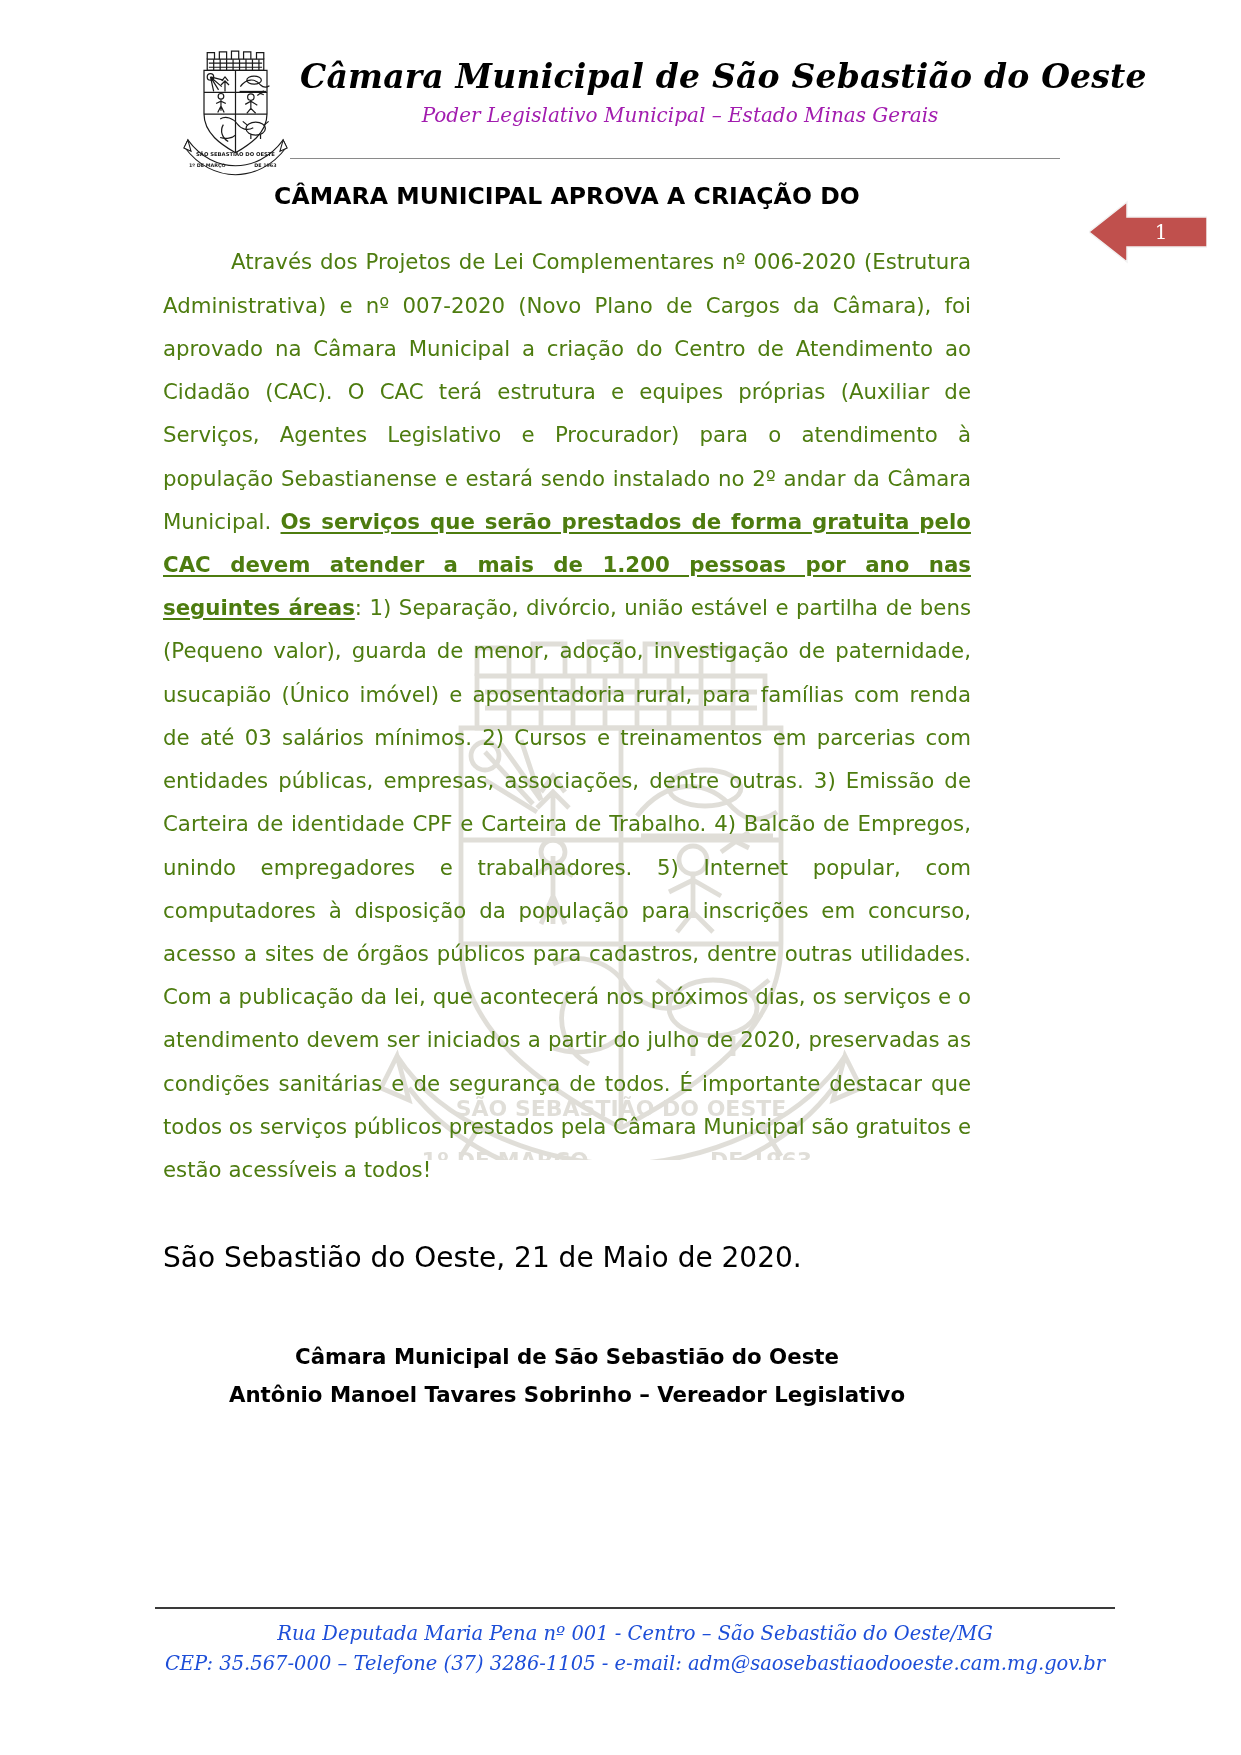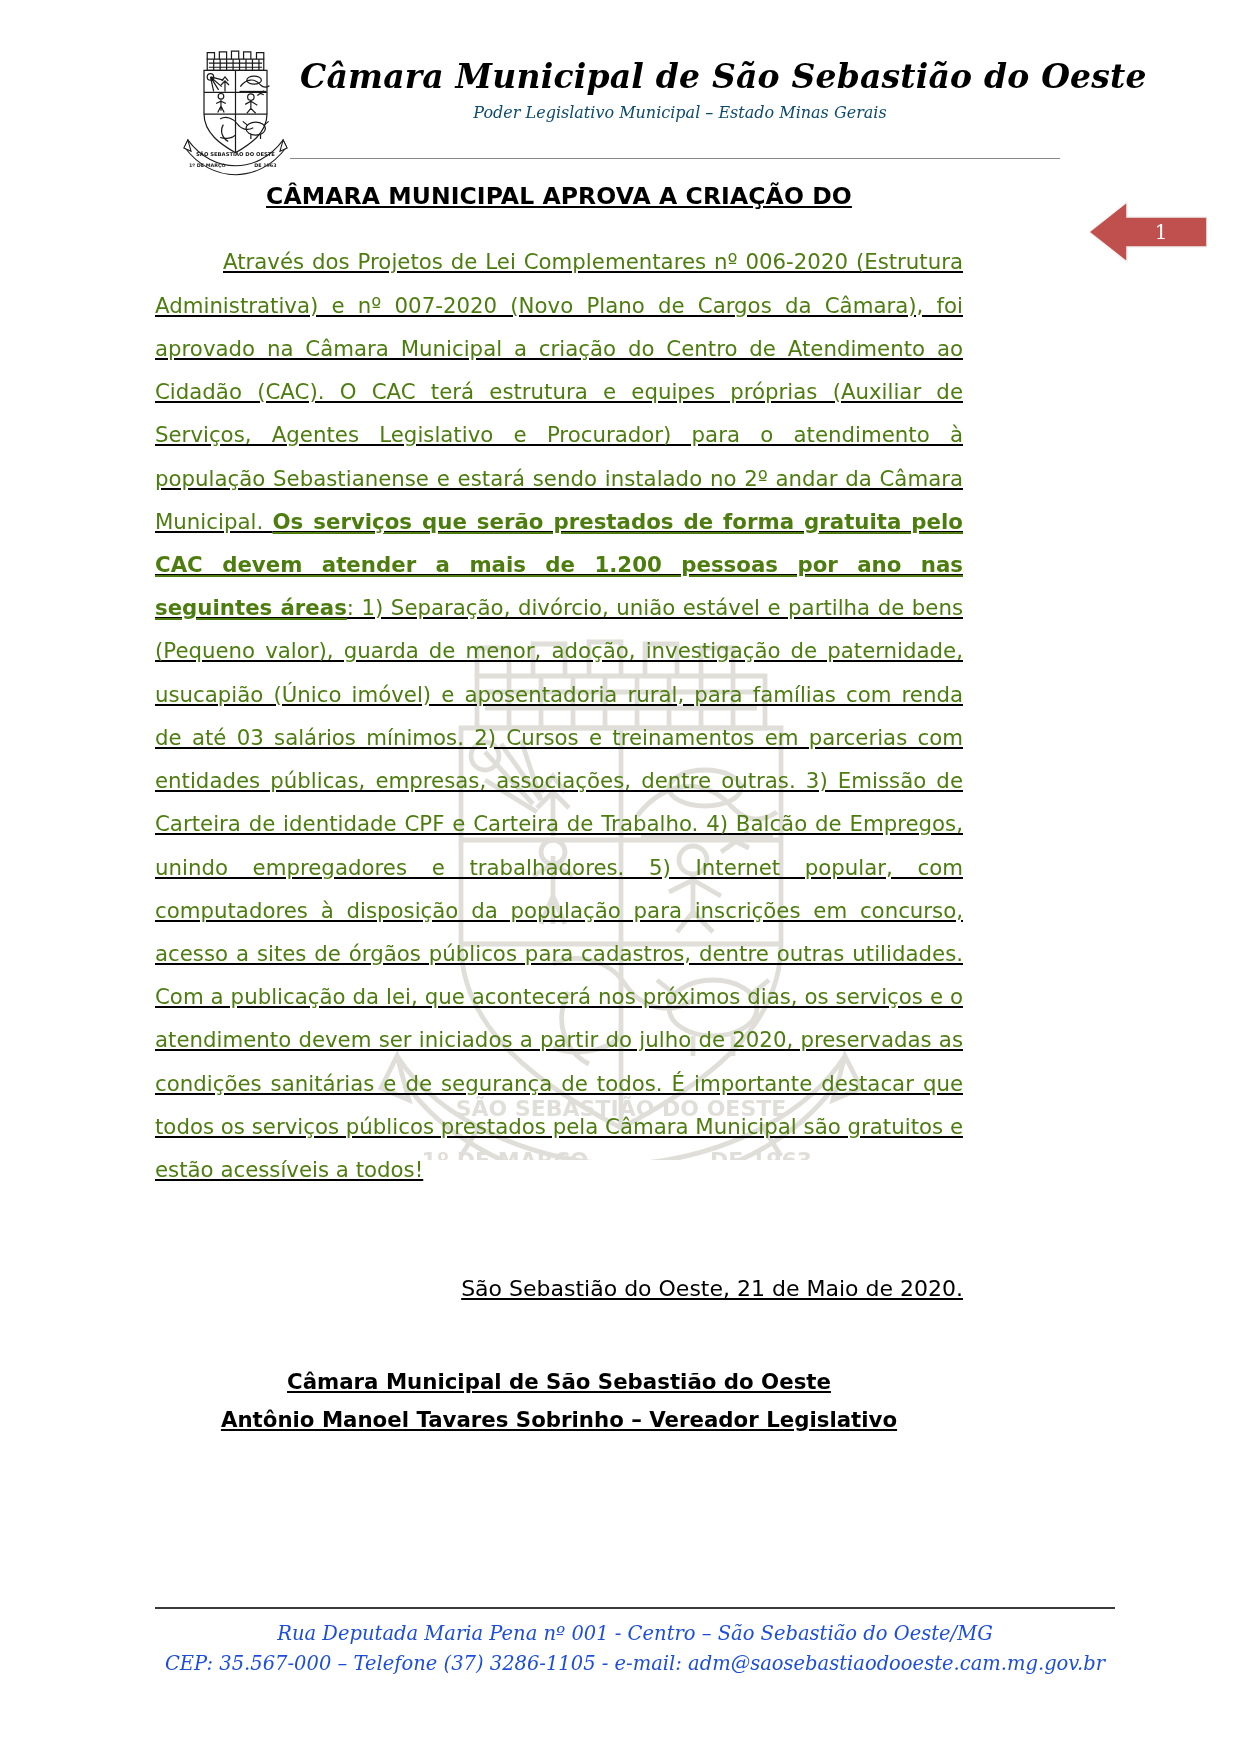--- a/index.html
+++ b/index.html
@@ -50,24 +50,24 @@
     font-weight: bold;
     font-size: 33px;
     letter-spacing: 0.2px;
     line-height: 1.15;
     color: #000;
     white-space: nowrap;
   }
   .org-sub {
     font-family: "DejaVu Serif", serif;
     font-style: italic;
-    font-size: 16px;
+    font-size: 20px;
     line-height: 1.35;
     margin-top: 6px;
-    color: #0c4a6e;
+    color: #a21caf;
     white-space: nowrap;
   }
   .header-rule {
     position: absolute;
     left: 290px;
     top: 122px;
     width: 770px;
     height: 0;
     border-top: 1.4px solid #8a8a8a;
   }
@@ -81,25 +81,24 @@
     width: 520px;
     height: 560px;
     opacity: 0.30;
     pointer-events: none;
     z-index: 0;
   }
 
   
   .content {
     position: absolute;
-    left: 155px;
+    left: 163px;
     top: 175px;
     width: 808px;
     z-index: 2;
-    text-decoration: underline;
   }
 
   .doc-title {
     text-align: center;
     font-family: "DejaVu Sans", sans-serif;
     font-weight: bold;
     font-size: 23.5px;
     line-height: 1.85;
     letter-spacing: 0.1px;
     margin: 0 0 18px 0;
@@ -116,25 +115,25 @@
     margin: 22px 0 0 0;
     color: #4d7c0f;
   }
   .body-par b.ul {
     font-weight: bold;
     text-decoration: underline;
     text-underline-offset: 3px;
   }
 
   .closing-date {
-    text-align: right;
-    font-family: "DejaVu Sans", sans-serif;
-    font-size: 22px;
+    text-align: left;
+    font-family: "DejaVu Sans", sans-serif;
+    font-size: 28px;
     line-height: 2.0;
-    margin: 76px 0 0 0;
+    margin: 39px 0 0 0;
   }
 
   .signature {
     text-align: center;
     font-family: "DejaVu Sans", sans-serif;
     font-weight: bold;
     font-size: 21.3px;
     line-height: 1.75;
     margin: 52px 0 0 0;
   }

